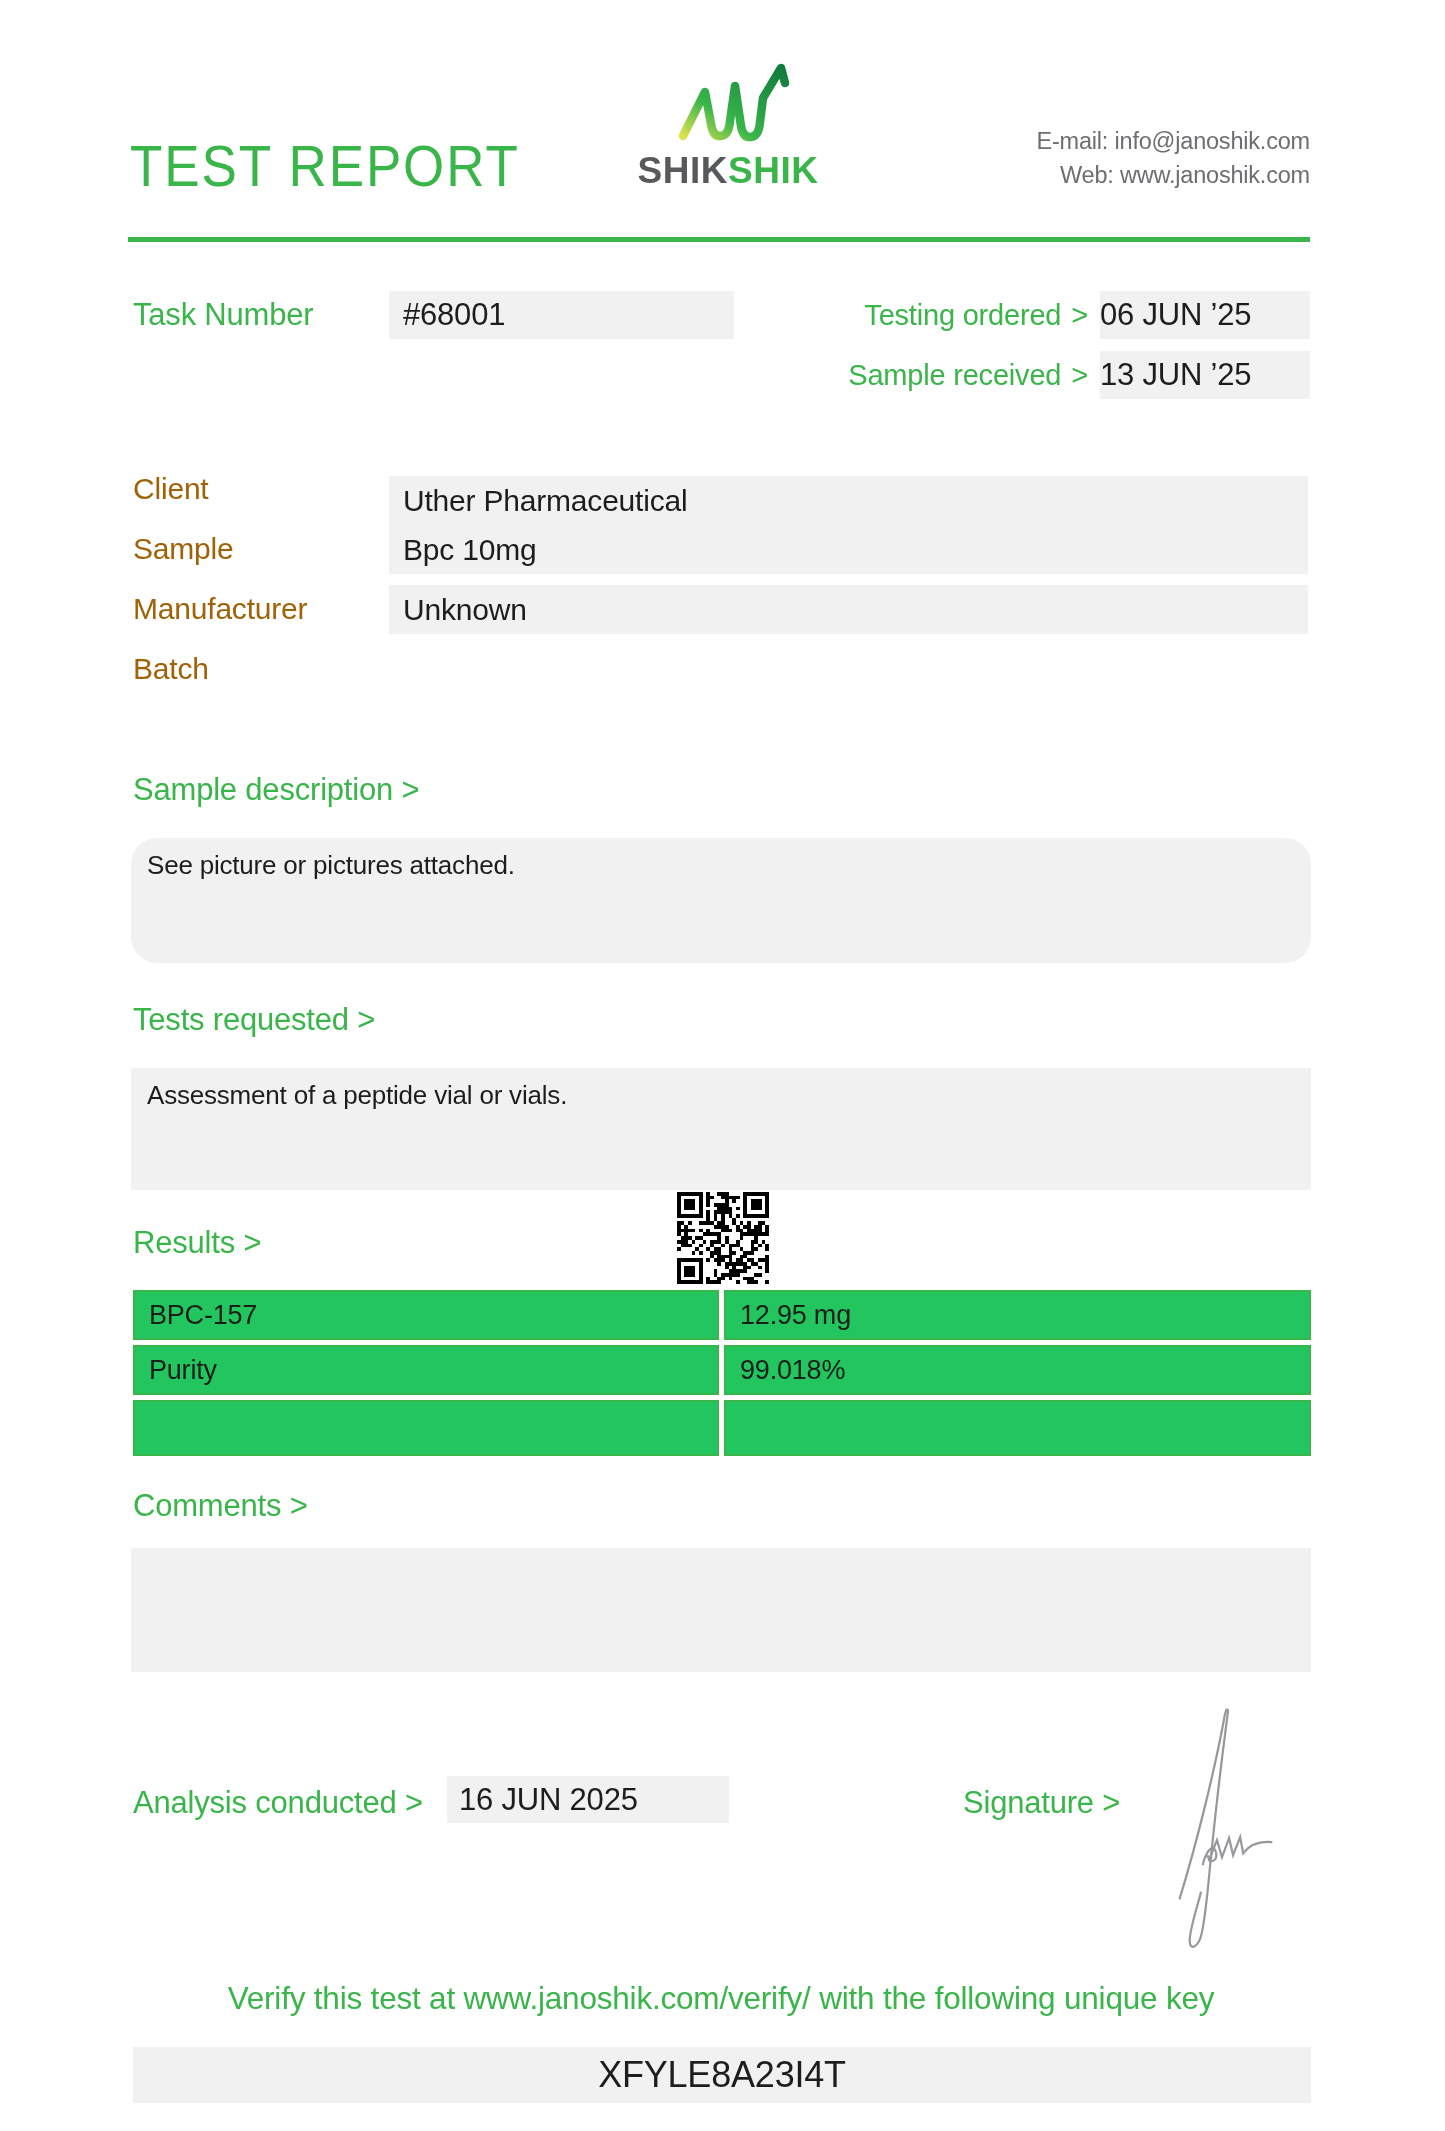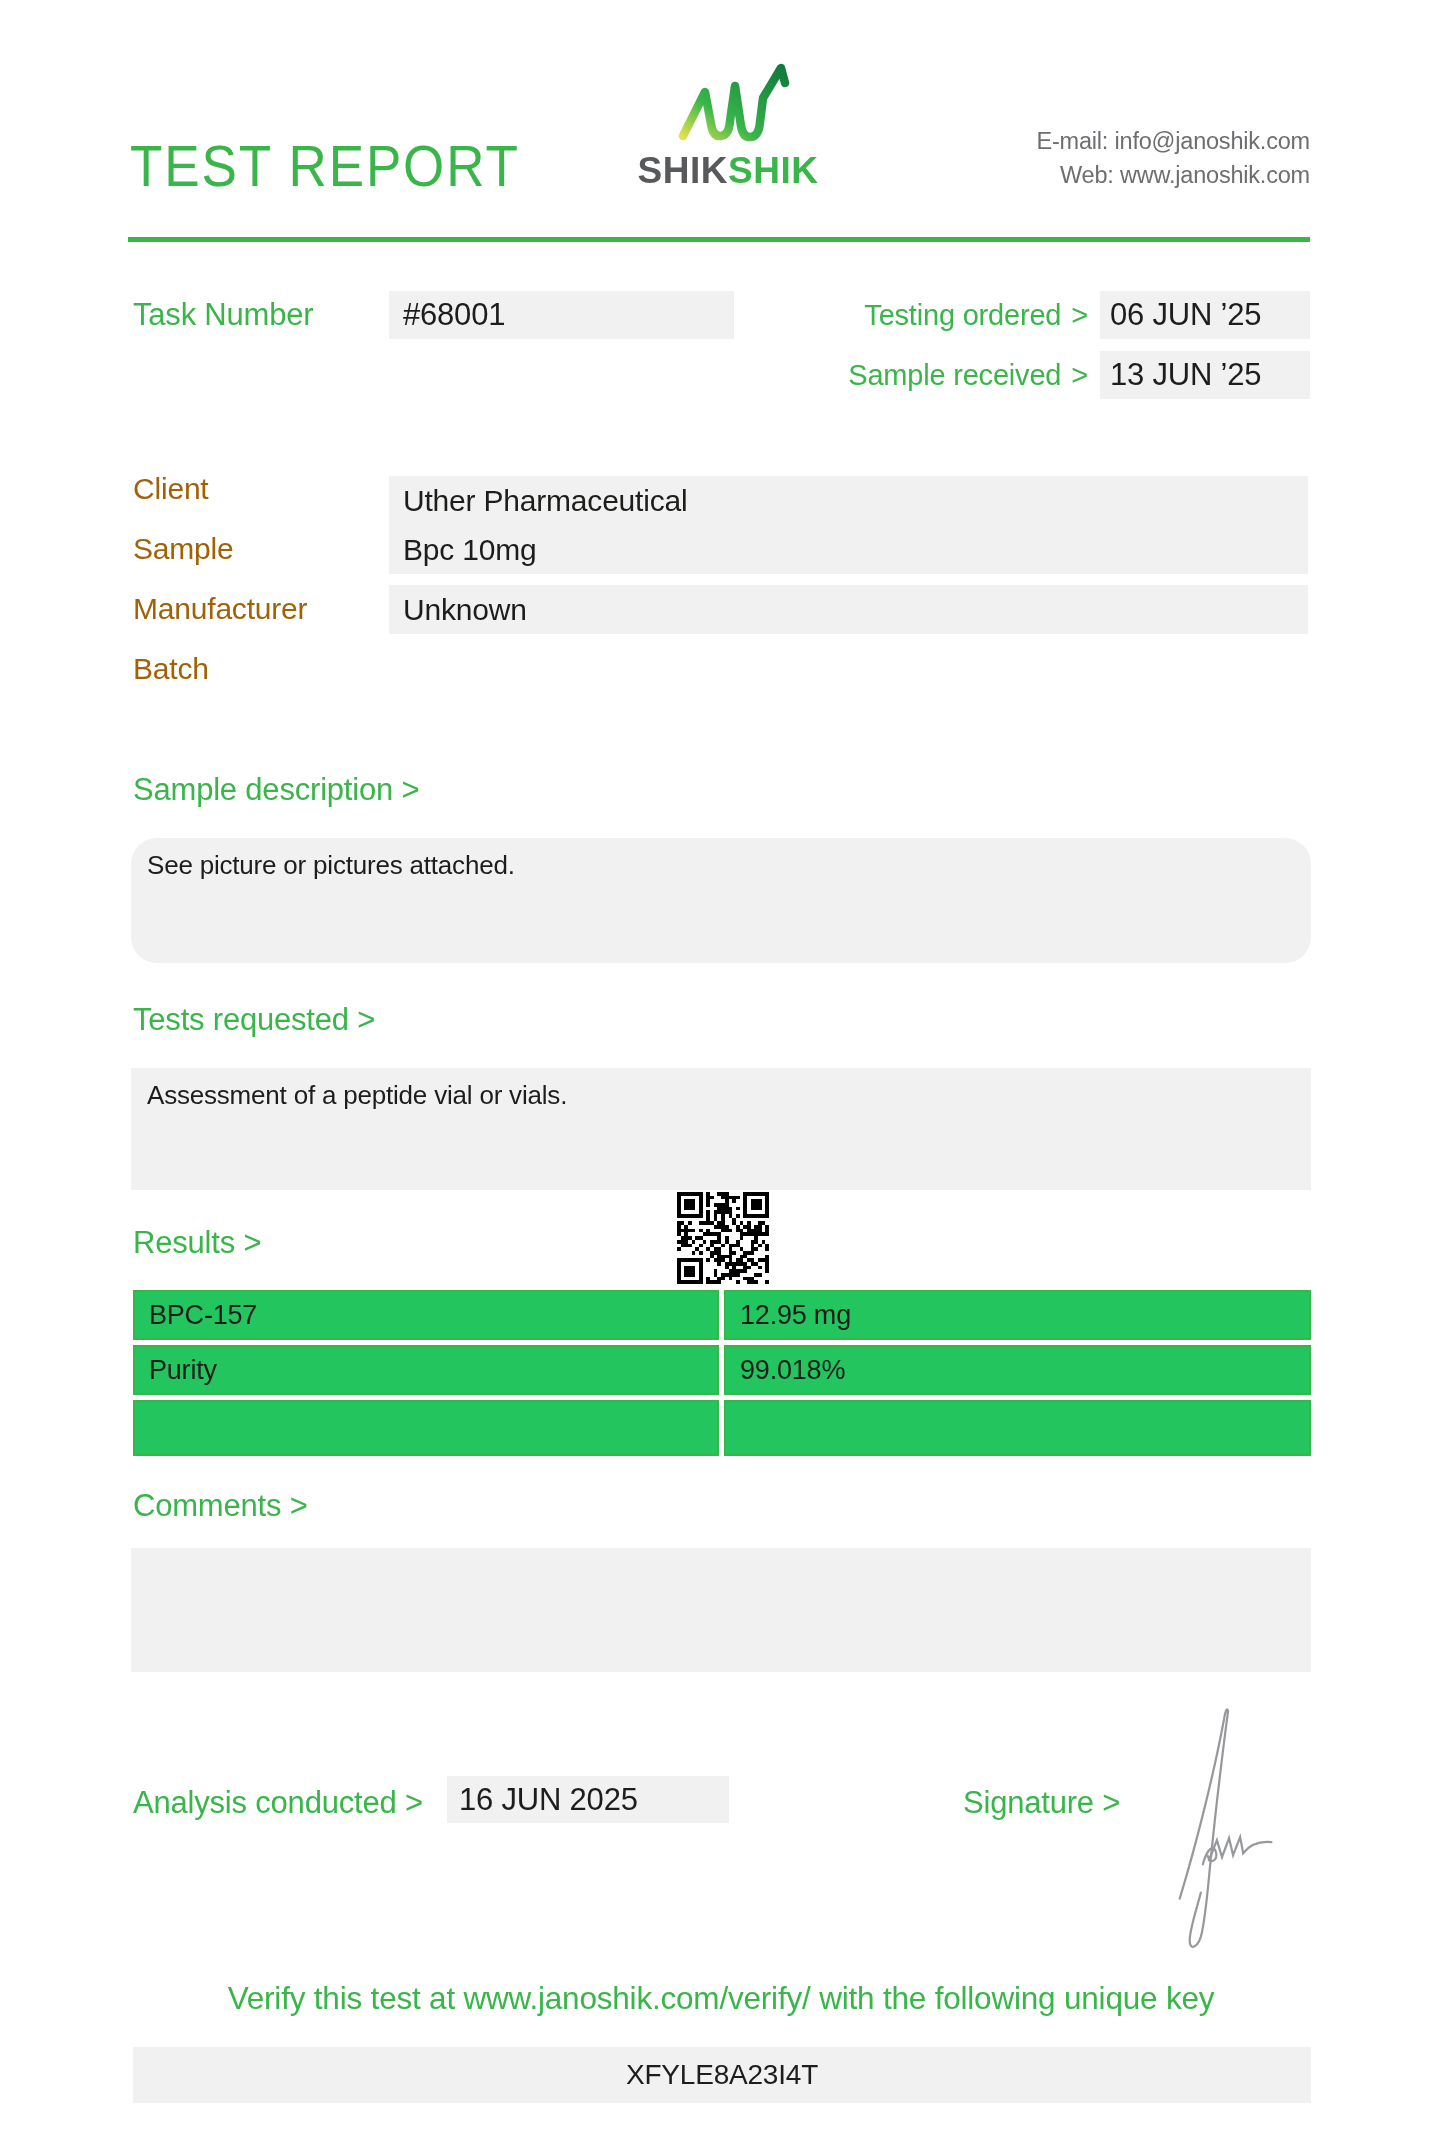--- a/index.html
+++ b/index.html
@@ -20,21 +20,21 @@
   .contact{right:135px;top:124px;text-align:right;font-size:23.5px;color:#6d6e71;line-height:34px;}
   .hrule{left:128px;top:237px;width:1182px;height:5px;background:#39b54a;}
 
   
   .lbl{font-size:31px;color:#39b54a;white-space:nowrap;}
   .task-label{left:133px;top:297px;}
   .task-box{left:389px;top:291px;width:345px;height:48px;font-size:31px;line-height:48px;padding-left:14px;box-sizing:border-box;}
   .daterow{left:820px;width:490px;display:flex;align-items:center;}
   .daterow .dl{flex:1;text-align:right;font-size:29px;color:#39b54a;}
   .daterow .arrow{margin:0 12px 0 10px;font-size:29px;color:#39b54a;}
-  .datebox{width:210px;height:48px;font-size:31px;line-height:48px;padding-left:10px;box-sizing:border-box;background:#f1f1f2;}
+  .datebox{width:210px;height:48px;font-size:31px;line-height:48px;box-sizing:border-box;background:#f1f1f2;}
   .dr1{top:291px;} .dr2{top:351px;}
 
   
   .drow-label{left:133px;font-size:30px;color:#a16207;}
   .drow-box{left:389px;width:919px;height:49px;font-size:30px;line-height:49px;padding-left:14px;box-sizing:border-box;}
   .r0l{top:472px;} .r0b{top:476px;}
   .r1l{top:532px;} .r1b{top:525px;}
   .r2l{top:592px;} .r2b{top:585px;}
   .r3l{top:652px;} .r3b{top:645px;}
 
@@ -50,21 +50,21 @@
   .results-table .cell{border:2px solid #39b54a;display:flex;align-items:center;padding-left:14px;font-size:27px;box-sizing:border-box;background:#22c55e;}
   .cm-head{left:133px;top:1488px;}
   .cm-box{left:131px;top:1548px;width:1180px;height:124px;}
 
   
   .an-label{left:133px;top:1785px;}
   .an-box{left:447px;top:1776px;width:282px;height:47px;font-size:31px;line-height:47px;padding-left:12px;box-sizing:border-box;}
   .sig-label{left:963px;top:1785px;}
   .sig{left:1165px;top:1695px;width:112px;height:262px;}
   .verify-line{left:131px;top:1980px;width:1180px;text-align:center;font-size:31.5px;color:#39b54a;white-space:nowrap;}
-  .key-box{left:133px;top:2047px;width:1178px;height:56px;text-align:center;font-size:28px;line-height:56px;}
+  .key-box{left:133px;top:2047px;width:1178px;height:56px;text-align:center;font-size:36px;line-height:56px;}
 </style>
 </head>
 <body>
 
 <div class="page">
 
   <div class="abs report-title green">TEST REPORT</div>
 
   <div class="abs logo-wrap">
     <svg width="132" height="92" viewBox="0 0 130 92">

